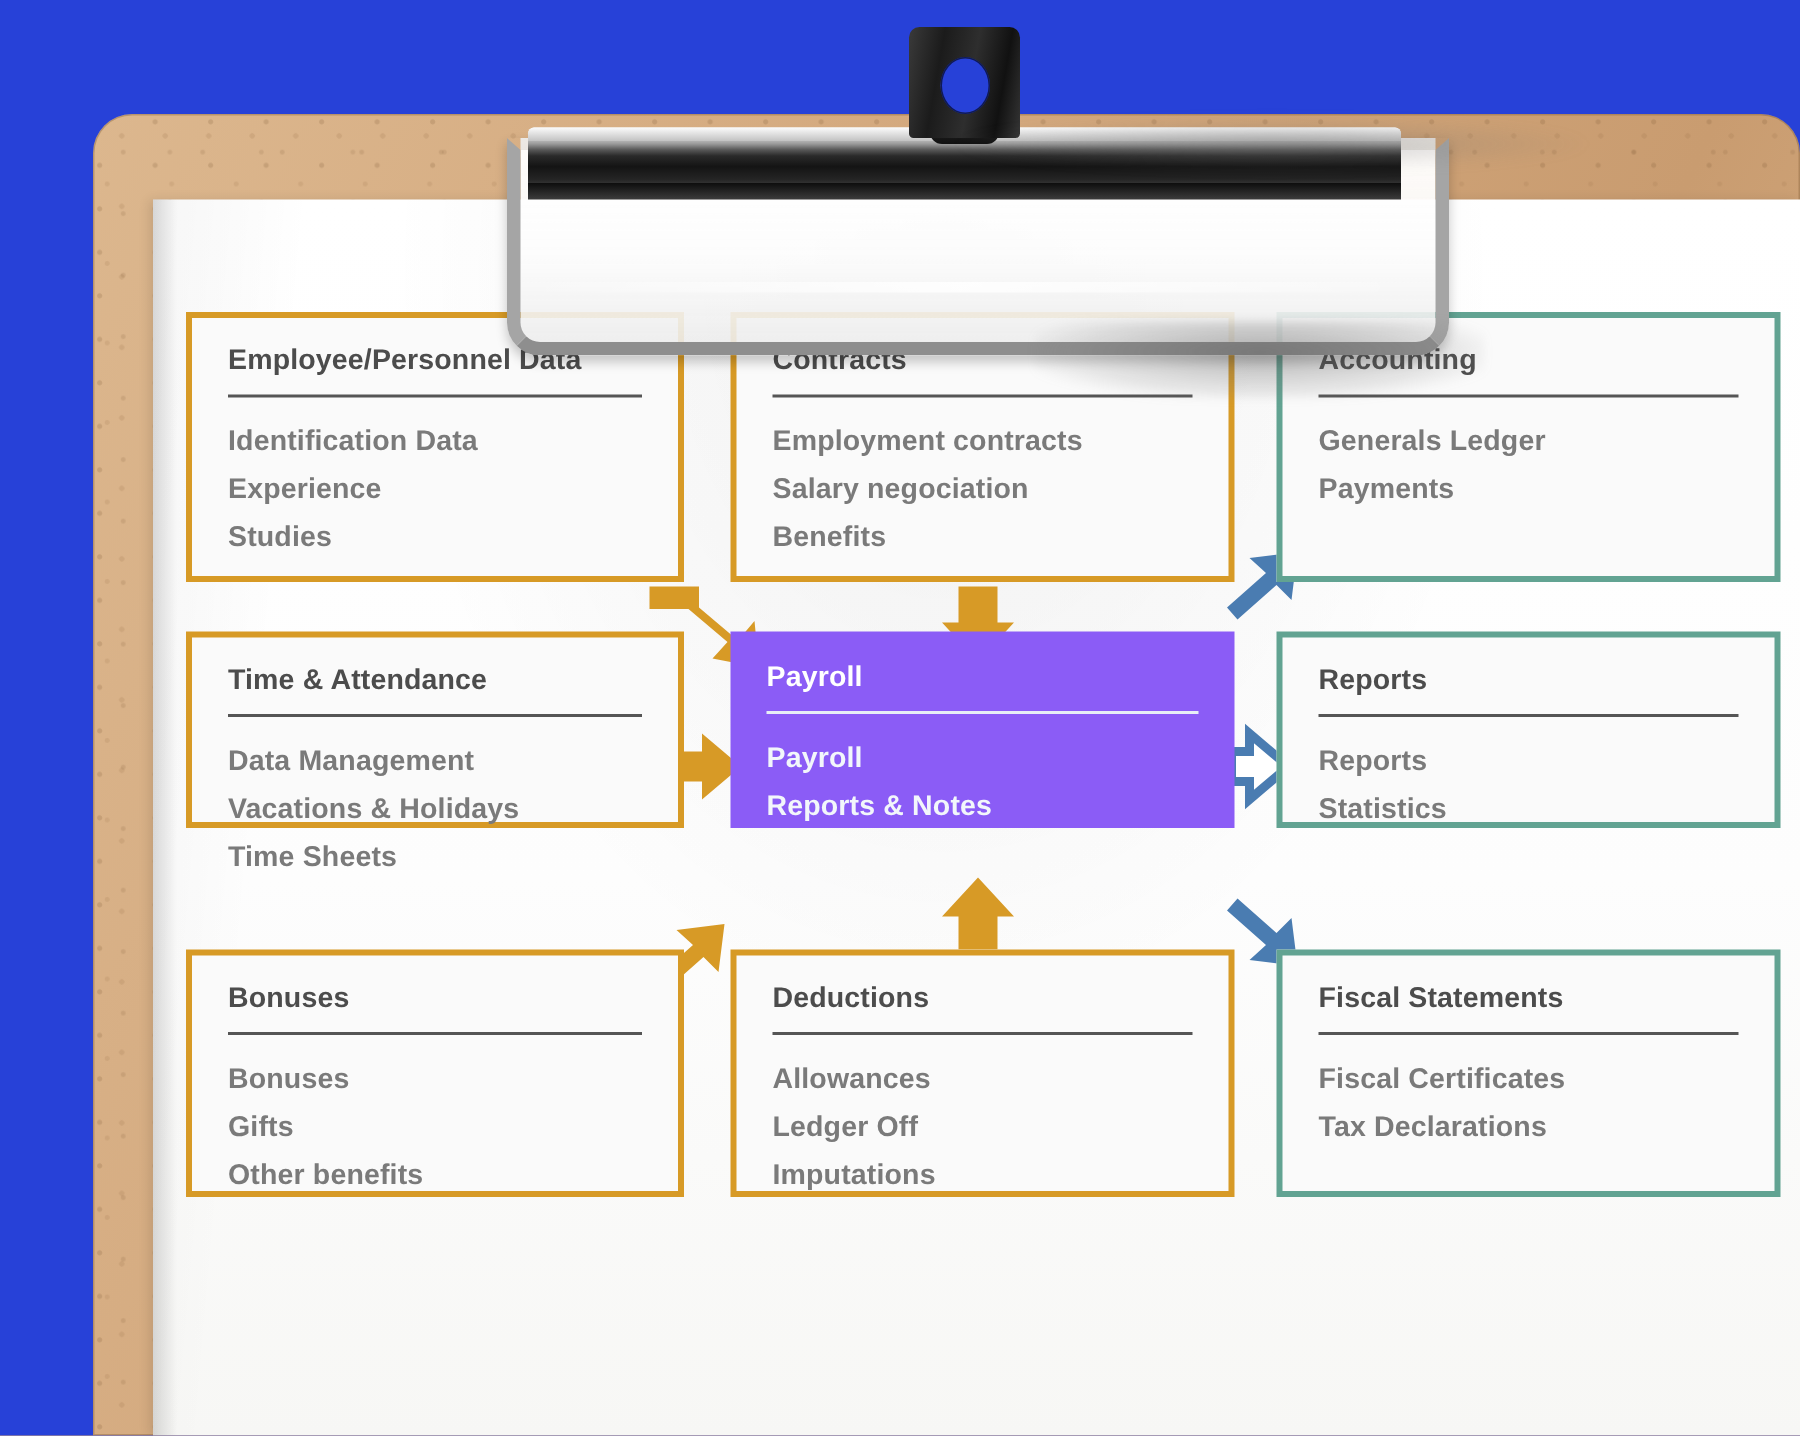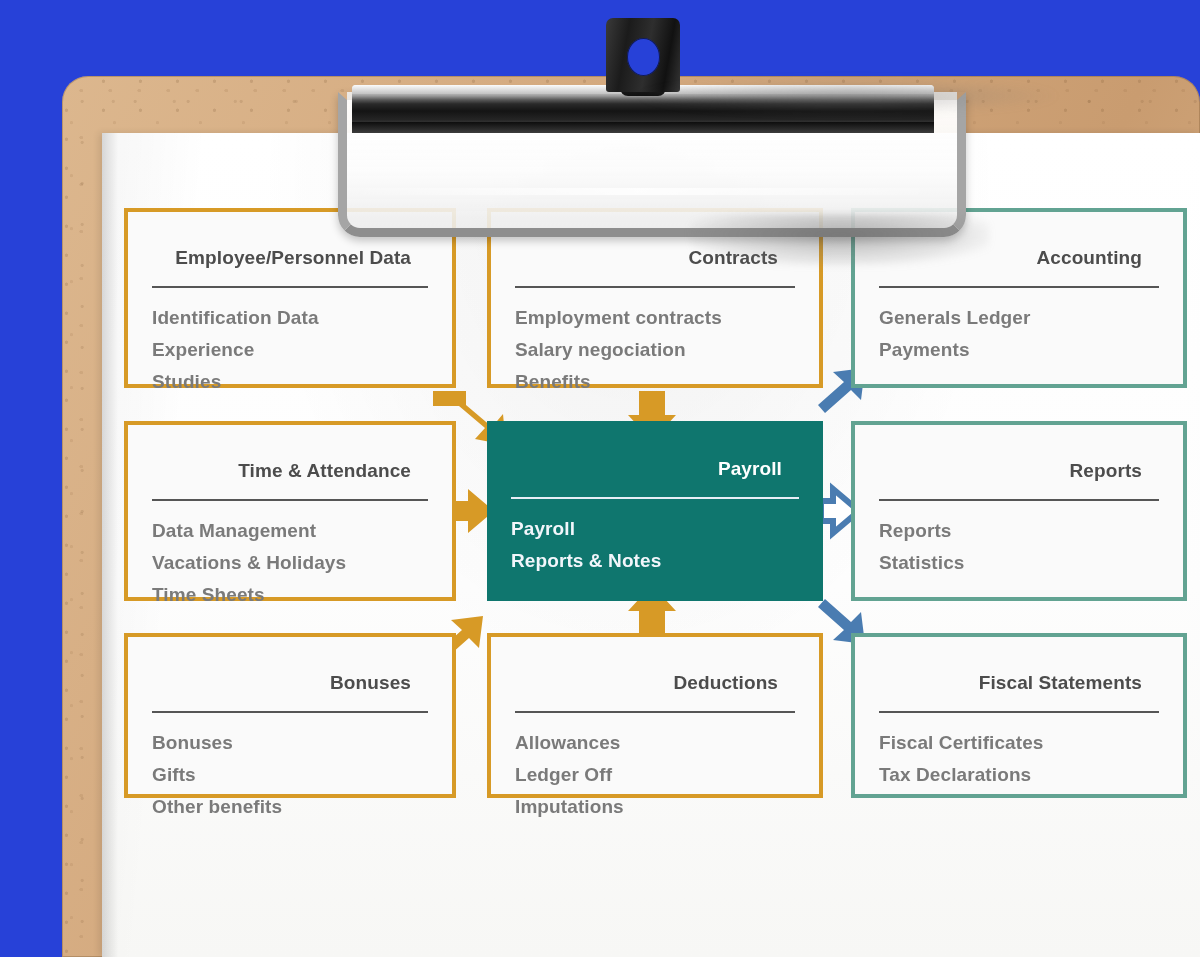--- a/index.html
+++ b/index.html
@@ -92,37 +92,37 @@
   }
 
   
   .diagram{position:absolute;left:102px;top:133px;width:1098px;height:824px;}
   .card{
     position:absolute;box-sizing:border-box;
     background:#fafafa;border:4px solid #d79a26;
     padding:18px 24px 0 24px;
   }
   .card.green{border-color:#62a392;}
-  .card.payroll{background:#0f766e;border:none;padding:20px 24px 0 24px;}
+  .card.payroll{background:#8b5cf6;border:none;padding:20px 24px 0 24px;}
   .card h3{
-    margin:17px;font-size:19px;font-weight:bold;color:#4c4c4c;letter-spacing:.1px;text-align:right;
+    margin:0;font-size:19px;font-weight:bold;color:#4c4c4c;letter-spacing:.1px;
   }
   .card.payroll h3{color:#ffffff;}
   .rule{height:2px;background:#555;margin:11px 0 14px 0;}
   .card.payroll .rule{background:#e7eef6;height:2px;}
   .card ul{margin:0;padding:0;list-style:none;font-weight:bold;}
   .card li{font-size:19px;color:#7a7a7a;line-height:32px;letter-spacing:.1px;}
   .card.payroll li{color:#f2f6fb;}
 
   
   .c1{left:22px;width:332px;}
   .c2{left:385px;width:336px;}
   .c3{left:749px;width:336px;}
   .r1{top:75px;height:180px;}
-  .r2{top:288px;height:180px;}
+  .r2{top:288px;height:131px;}
   .r3{top:500px;height:165px;}
 
   .arrows{position:absolute;left:0;top:0;width:1098px;height:824px;pointer-events:none;}
 
   
   .paper-tex{
     position:absolute;inset:0;pointer-events:none;
     background:
       linear-gradient(95deg,rgba(0,0,0,.035) 0%,rgba(0,0,0,0) 9%),
       radial-gradient(ellipse at 48% 6%, rgba(0,0,0,.06), rgba(0,0,0,0) 46%);

